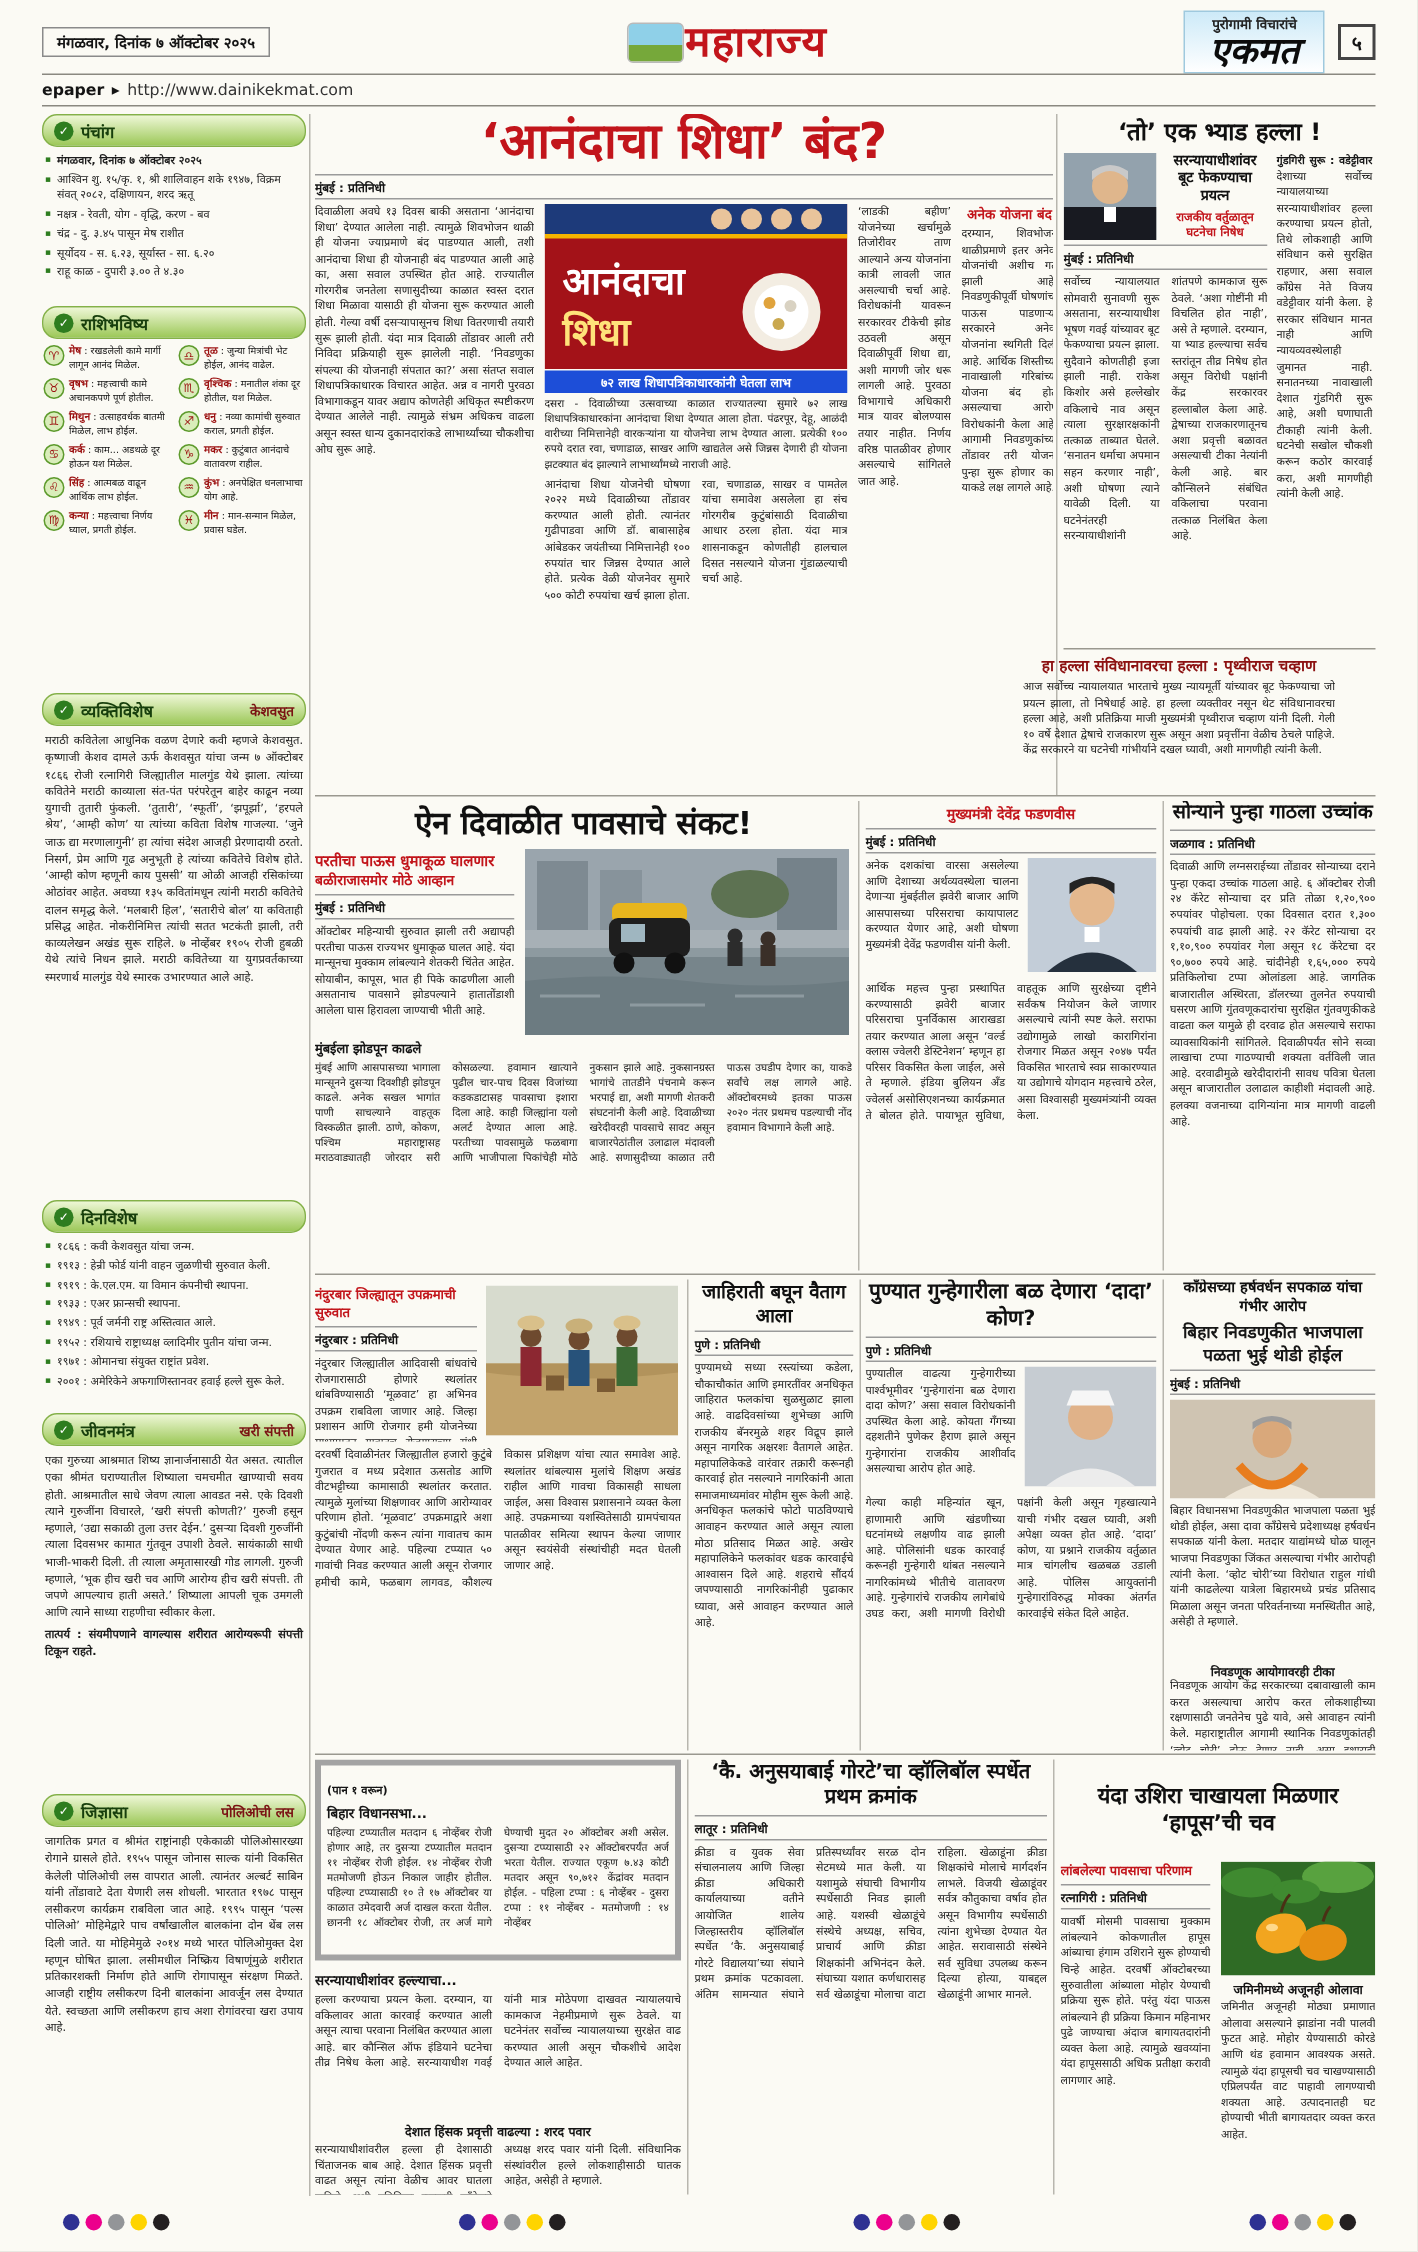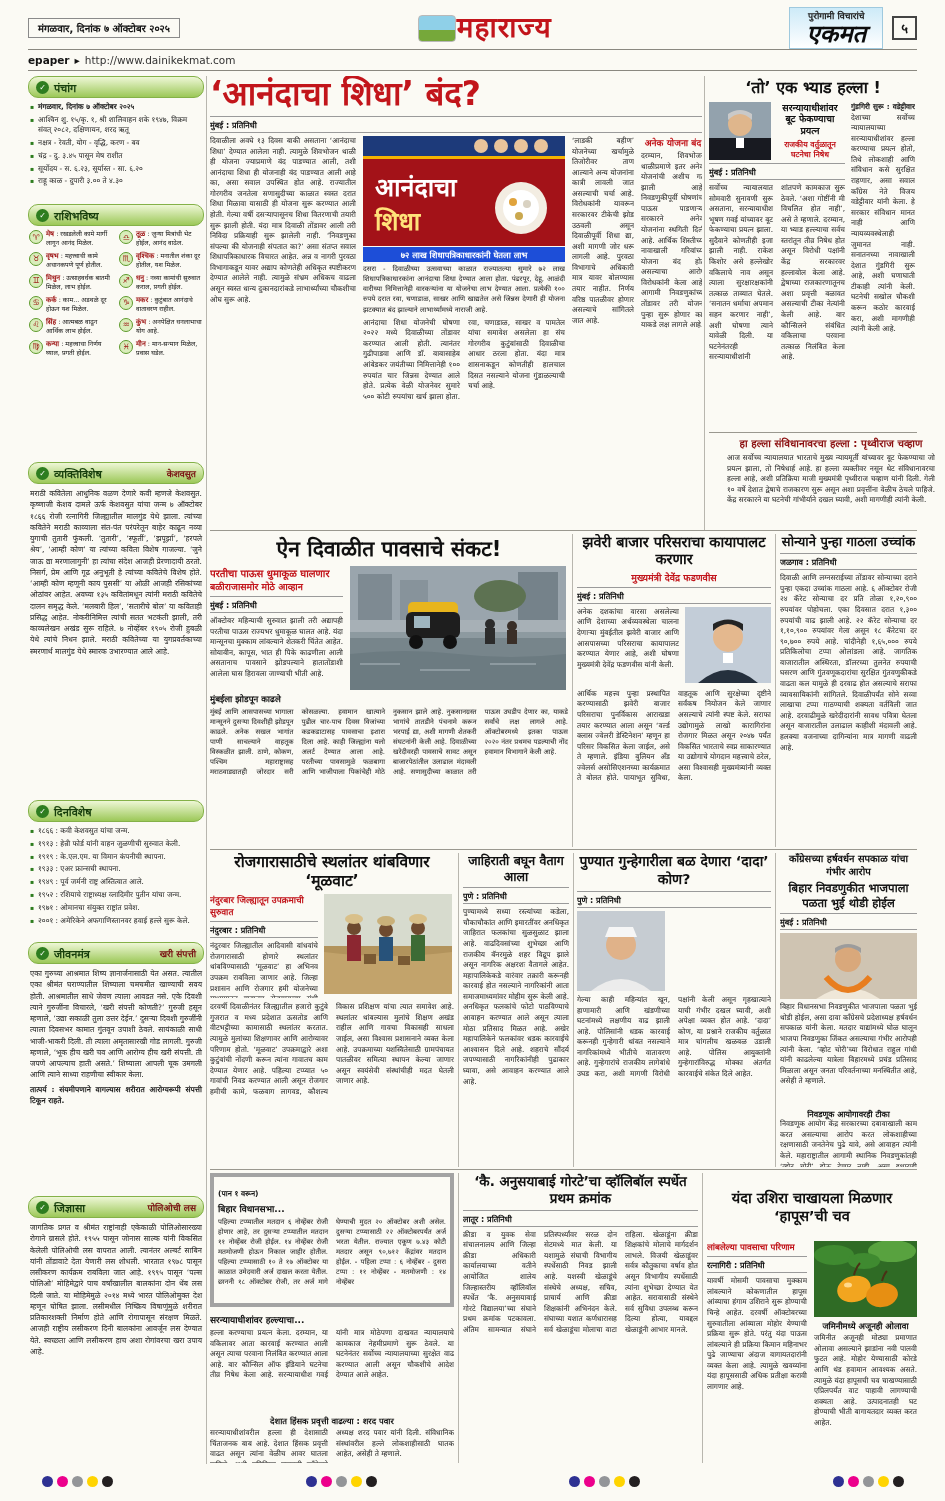--- a/index.html
+++ b/index.html
@@ -36,21 +36,21 @@
   .pn-item{display:flex;gap:4px;font-size:7.3px;line-height:1.45;margin-bottom:2px;text-align:left;}
   .pn-bullet{color:#2e7d1f;font-size:6px;line-height:1.8;}
   .rashi-grid{display:grid;grid-template-columns:1fr 1fr;gap:4px 6px;padding:4px 1px;}
   .rashi-cell{display:flex;gap:3px;align-items:flex-start;}
   .rashi-ico{flex:none;width:12px;height:12px;border-radius:50%;background:#d9edba;border:1px solid #5d9a2c;
              color:#9c1111;font-size:8px;display:flex;align-items:center;justify-content:center;}
   .rashi-text{font-size:6.4px;line-height:1.35;}
   .rashi-name{font-weight:bold;color:#9c1111;font-size:6.9px;}
   .moral{font-weight:bold;margin-top:3px;}
   
-  .h-red{color:#c2151b;font-weight:bold;}
+  .h-red{color:#c2151b;font-weight:bold;text-align:center;}
   .h-blk{color:#101010;font-weight:bold;text-align:center;}
   .sub-red{color:#c2151b;font-weight:bold;}
   .byline{font-weight:bold;font-size:8px;padding:2px 0;border-top:1px solid #9a9a9a;border-bottom:1px solid #9a9a9a;margin:3px 0;}
   .body-txt{font-size:7.3px;line-height:1.45;text-align:justify;color:#181818;overflow:hidden;}
   .cols2{column-count:2;column-gap:8px;}
   .cols3{column-count:3;column-gap:8px;}
   .cols4{column-count:4;column-gap:8px;}
   .lead-bold{font-weight:bold;}
   .cap-band{background:#1d4ed8;color:#fff;font-size:8.3px;font-weight:bold;text-align:center;padding:2px 0;margin:1px 0 2px 0;}
   .boxed{border:4px solid #a3a3a3;padding:4px;}
@@ -317,21 +317,21 @@
         </div>
         <div class="byline"><span>मुंबई : प्रतिनिधी</span></div>
         <div class="body-txt cols2" style="height:226px;">सर्वोच्च न्यायालयात सोमवारी सुनावणी सुरू असताना, सरन्यायाधीश भूषण गवई यांच्यावर बूट फेकण्याचा प्रयत्न झाला. सुदैवाने कोणतीही इजा झाली नाही. राकेश किशोर असे हल्लेखोर वकिलाचे नाव असून त्याला सुरक्षारक्षकांनी तत्काळ ताब्यात घेतले. ‘सनातन धर्माचा अपमान सहन करणार नाही’, अशी घोषणा त्याने यावेळी दिली. या घटनेनंतरही सरन्यायाधीशांनी शांतपणे कामकाज सुरू ठेवले. ‘अशा गोष्टींनी मी विचलित होत नाही’, असे ते म्हणाले. दरम्यान, या भ्याड हल्ल्याचा सर्वच स्तरांतून तीव्र निषेध होत असून विरोधी पक्षांनी केंद्र सरकारवर हल्लाबोल केला आहे. द्वेषाच्या राजकारणातूनच अशा प्रवृत्ती बळावत असल्याची टीका नेत्यांनी केली आहे. बार कौन्सिलने संबंधित वकिलाचा परवाना तत्काळ निलंबित केला आहे.</div>
       </div>
       <div style="width:64px;flex:none;overflow:hidden;">
         <div class="body-txt"><span class="lead-bold">गुंडगिरी सुरू : वडेट्टीवार</span><span> देशाच्या सर्वोच्च न्यायालयाच्या सरन्यायाधीशांवर हल्ला करण्याचा प्रयत्न होतो, तिथे लोकशाही आणि संविधान कसे सुरक्षित राहणार, असा सवाल काँग्रेस नेते विजय वडेट्टीवार यांनी केला. हे सरकार संविधान मानत नाही आणि न्यायव्यवस्थेलाही जुमानत नाही. सनातनच्या नावाखाली देशात गुंडगिरी सुरू आहे, अशी घणाघाती टीकाही त्यांनी केली. घटनेची सखोल चौकशी करून कठोर कारवाई करा, अशी मागणीही त्यांनी केली आहे.</span></div>
       </div>
     </div>
   </section>
 
-  <section class="blk" style="left:727px;top:436px;width:208px;height:92px;">
+  <section class="blk" style="left:682px;top:436px;width:208px;height:92px;">
     <div class="h-blk" style="font-size:10.3px;color:#8c1111;margin:0;">हा हल्ला संविधानावरचा हल्ला : पृथ्वीराज चव्हाण</div>
     <div class="body-txt" style="margin-top:3px;">आज सर्वोच्च न्यायालयात भारताचे मुख्य न्यायमूर्ती यांच्यावर बूट फेकण्याचा जो प्रयत्न झाला, तो निषेधार्ह आहे. हा हल्ला व्यक्तीवर नसून थेट संविधानावरचा हल्ला आहे, अशी प्रतिक्रिया माजी मुख्यमंत्री पृथ्वीराज चव्हाण यांनी दिली. गेली १० वर्षे देशात द्वेषाचे राजकारण सुरू असून अशा प्रवृत्तींना वेळीच ठेचले पाहिजे. केंद्र सरकारने या घटनेची गांभीर्याने दखल घ्यावी, अशी मागणीही त्यांनी केली.</div>
   </section>
 
   <section class="blk" style="left:210px;top:534px;width:358px;height:313px;">
     <h1 class="h-blk" style="font-size:21px;margin:0;">ऐन दिवाळीत पावसाचे संकट!</h1>
     <div style="display:flex;gap:7px;margin-top:4px;">
       <div style="width:133px;flex:none;overflow:hidden;height:124px;">
         <div class="sub-red" style="font-size:10px;">परतीचा पाऊस धुमाकूळ घालणार</div>
         <div class="sub-red" style="font-size:9.3px;">बळीराजासमोर मोठे आव्हान</div>
@@ -358,21 +358,20 @@
           <rect x="157" y="64" width="10" height="14" fill="#3a2f28"></rect>
         <path d="M0 88 q54 -6 108 0 t108 0 v36 h-216 z" fill="#6c7b81"></path>
         <path d="M10 98 h40 M70 104 h50 M140 98 h46" stroke="#8d9aa0" stroke-width="2"></path>
       </svg>
     </div>
     <div class="lead-bold" style="font-size:8.6px;margin-top:3px;">मुंबईला झोडपून काढले</div>
     <div class="body-txt cols4" style="font-size:6.9px;height:146px;margin-top:2px;">मुंबई आणि आसपासच्या भागाला मान्सूनने दुसऱ्या दिवशीही झोडपून काढले. अनेक सखल भागांत पाणी साचल्याने वाहतूक विस्कळीत झाली. ठाणे, कोकण, पश्चिम महाराष्ट्रासह मराठवाड्यातही जोरदार सरी कोसळल्या. हवामान खात्याने पुढील चार-पाच दिवस विजांच्या कडकडाटासह पावसाचा इशारा दिला आहे. काही जिल्ह्यांना यलो अलर्ट देण्यात आला आहे. परतीच्या पावसामुळे फळबागा आणि भाजीपाला पिकांचेही मोठे नुकसान झाले आहे. नुकसानग्रस्त भागांचे तातडीने पंचनामे करून भरपाई द्या, अशी मागणी शेतकरी संघटनांनी केली आहे. दिवाळीच्या खरेदीवरही पावसाचे सावट असून बाजारपेठांतील उलाढाल मंदावली आहे. सणासुदीच्या काळात तरी पाऊस उघडीप देणार का, याकडे सर्वांचे लक्ष लागले आहे. ऑक्टोबरमध्ये इतका पाऊस २०२० नंतर प्रथमच पडल्याची नोंद हवामान विभागाने केली आहे.</div>
   </section>
 
   <section class="blk" style="left:577px;top:534px;width:194px;height:313px;">
-    <h1 class="h-blk" style="font-size:14.5px;margin:0;line-height:1.2;">झवेरी बाजार परिसराचा कायापालट करणार</h1>
     <div class="sub-red" style="font-size:9.5px;text-align:center;margin-top:2px;">मुख्यमंत्री देवेंद्र फडणवीस</div>
     <div class="byline"><span>मुंबई : प्रतिनिधी</span></div>
     <div style="display:flex;gap:6px;">
       <div class="body-txt" style="flex:1;height:78px;">अनेक दशकांचा वारसा असलेल्या आणि देशाच्या अर्थव्यवस्थेला चालना देणाऱ्या मुंबईतील झवेरी बाजार आणि आसपासच्या परिसराचा कायापालट करण्यात येणार आहे, अशी घोषणा मुख्यमंत्री देवेंद्र फडणवीस यांनी केली.</div>
       <svg width="86" height="76" viewBox="0 0 86 76">
         <rect width="86" height="76" fill="#c3cdd8"></rect>
         <path d="M13 76 q30 -26 60 0 z" fill="#25303d"></path>
         <circle cx="43" cy="30" r="15" fill="#e4b88e"></circle>
         <path d="M28 24 q15 -14 30 0 l0 -7 q-15 -9 -30 0 z" fill="#242424"></path>
         <rect x="38" y="46" width="10" height="10" fill="#ffffff"></rect>
@@ -381,21 +380,20 @@
     <div class="body-txt cols2" style="margin-top:4px;height:142px;">आर्थिक महत्त्व पुन्हा प्रस्थापित करण्यासाठी झवेरी बाजार परिसराचा पुनर्विकास आराखडा तयार करण्यात आला असून ‘वर्ल्ड क्लास ज्वेलरी डेस्टिनेशन’ म्हणून हा परिसर विकसित केला जाईल, असे ते म्हणाले. इंडिया बुलियन अँड ज्वेलर्स असोसिएशनच्या कार्यक्रमात ते बोलत होते. पायाभूत सुविधा, वाहतूक आणि सुरक्षेच्या दृष्टीने सर्वंकष नियोजन केले जाणार असल्याचे त्यांनी स्पष्ट केले. सराफा उद्योगामुळे लाखो कारागिरांना रोजगार मिळत असून २०४७ पर्यंत विकसित भारताचे स्वप्न साकारण्यात या उद्योगाचे योगदान महत्त्वाचे ठरेल, असा विश्वासही मुख्यमंत्र्यांनी व्यक्त केला.</div>
   </section>
 
   <section class="blk" style="left:780px;top:534px;width:137px;height:313px;">
     <h1 class="h-blk" style="font-size:13px;margin:0;line-height:1.25;">सोन्याने पुन्हा गाठला उच्चांक</h1>
     <div class="byline"><span>जळगाव : प्रतिनिधी</span></div>
     <div class="body-txt" style="height:256px;">दिवाळी आणि लग्नसराईच्या तोंडावर सोन्याच्या दराने पुन्हा एकदा उच्चांक गाठला आहे. ६ ऑक्टोबर रोजी २४ कॅरेट सोन्याचा दर प्रति तोळा १,२०,९०० रुपयांवर पोहोचला. एका दिवसात दरात १,३०० रुपयांची वाढ झाली आहे. २२ कॅरेट सोन्याचा दर १,१०,९०० रुपयांवर गेला असून १८ कॅरेटचा दर ९०,७०० रुपये आहे. चांदीनेही १,६५,००० रुपये प्रतिकिलोचा टप्पा ओलांडला आहे. जागतिक बाजारातील अस्थिरता, डॉलरच्या तुलनेत रुपयाची घसरण आणि गुंतवणूकदारांचा सुरक्षित गुंतवणुकीकडे वाढता कल यामुळे ही दरवाढ होत असल्याचे सराफा व्यावसायिकांनी सांगितले. दिवाळीपर्यंत सोने सव्वा लाखाचा टप्पा गाठण्याची शक्यता वर्तविली जात आहे. दरवाढीमुळे खरेदीदारांनी सावध पवित्रा घेतला असून बाजारातील उलाढाल काहीशी मंदावली आहे. हलक्या वजनाच्या दागिन्यांना मात्र मागणी वाढली आहे.</div>
   </section>
 
   <section class="blk" style="left:210px;top:853px;width:244px;height:314px;">
-    <h1 class="h-blk" style="font-size:15.5px;margin:0;line-height:1.2;">रोजगारासाठीचे स्थलांतर थांबविणार ‘मूळवाट’</h1>
     <div style="display:flex;gap:6px;margin-top:4px;">
       <div style="width:108px;flex:none;overflow:hidden;height:104px;">
         <div class="sub-red" style="font-size:8.8px;">नंदुरबार जिल्ह्यातून उपक्रमाची सुरुवात</div>
         <div class="byline"><span>नंदुरबार : प्रतिनिधी</span></div>
         <div class="body-txt">नंदुरबार जिल्ह्यातील आदिवासी बांधवांचे रोजगारासाठी होणारे स्थलांतर थांबविण्यासाठी ‘मूळवाट’ हा अभिनव उपक्रम राबविला जाणार आहे. जिल्हा प्रशासन आणि रोजगार हमी योजनेच्या माध्यमातून गावातच रोजगाराच्या संधी उपलब्ध करून दिल्या जाणार आहेत.</div>
       </div>
       <svg width="128" height="100" viewBox="0 0 128 100">
         <rect width="128" height="100" fill="#d7dbce"></rect>
         <rect y="52" width="128" height="48" fill="#c2a36b"></rect>
         <path d="M0 52 h128 v6 q-64 8 -128 0 z" fill="#b2935c"></path>
@@ -418,20 +416,21 @@
   <section class="blk" style="left:463px;top:853px;width:106px;height:314px;">
     <h1 class="h-blk" style="font-size:12.5px;margin:0;line-height:1.25;">जाहिराती बघून वैताग आला</h1>
     <div class="byline"><span>पुणे : प्रतिनिधी</span></div>
     <div class="body-txt" style="height:258px;">पुण्यामध्ये सध्या रस्त्यांच्या कडेला, चौकाचौकांत आणि इमारतींवर अनधिकृत जाहिरात फलकांचा सुळसुळाट झाला आहे. वाढदिवसांच्या शुभेच्छा आणि राजकीय बॅनरमुळे शहर विद्रूप झाले असून नागरिक अक्षरशः वैतागले आहेत. महापालिकेकडे वारंवार तक्रारी करूनही कारवाई होत नसल्याने नागरिकांनी आता समाजमाध्यमांवर मोहीम सुरू केली आहे. अनधिकृत फलकांचे फोटो पाठविण्याचे आवाहन करण्यात आले असून त्याला मोठा प्रतिसाद मिळत आहे. अखेर महापालिकेने फलकांवर धडक कारवाईचे आश्वासन दिले आहे. शहराचे सौंदर्य जपण्यासाठी नागरिकांनीही पुढाकार घ्यावा, असे आवाहन करण्यात आले आहे.</div>
   </section>
 
   <section class="blk" style="left:577px;top:853px;width:194px;height:314px;">
     <h1 class="h-blk" style="font-size:14px;margin:0;line-height:1.25;">पुण्यात गुन्हेगारीला बळ देणारा ‘दादा’ कोण?</h1>
     <div class="byline"><span>पुणे : प्रतिनिधी</span></div>
     <div style="display:flex;gap:6px;">
+      <div class="body-txt" style="flex:1;height:82px;">पुण्यातील वाढत्या गुन्हेगारीच्या पार्श्वभूमीवर ‘गुन्हेगारांना बळ देणारा दादा कोण?’ असा सवाल विरोधकांनी उपस्थित केला आहे. कोयता गँगच्या दहशतीने पुणेकर हैराण झाले असून गुन्हेगारांना राजकीय आशीर्वाद असल्याचा आरोप होत आहे.</div>
       <svg width="88" height="80" viewBox="0 0 88 80">
         <rect width="88" height="80" fill="#c6ccd2"></rect>
         <path d="M14 80 q30 -24 60 0 z" fill="#ececec"></path>
         <circle cx="44" cy="34" r="15" fill="#e0b289"></circle>
         <path d="M28 26 l32 0 l-4 -10 l-24 0 z" fill="#f6f6f6"></path>
       </svg>
     </div>
     <div class="body-txt cols2" style="margin-top:4px;height:166px;">गेल्या काही महिन्यांत खून, हाणामारी आणि खंडणीच्या घटनांमध्ये लक्षणीय वाढ झाली आहे. पोलिसांनी धडक कारवाई करूनही गुन्हेगारी थांबत नसल्याने नागरिकांमध्ये भीतीचे वातावरण आहे. गुन्हेगारांचे राजकीय लागेबांधे उघड करा, अशी मागणी विरोधी पक्षांनी केली असून गृहखात्याने याची गंभीर दखल घ्यावी, अशी अपेक्षा व्यक्त होत आहे. ‘दादा’ कोण, या प्रश्नाने राजकीय वर्तुळात मात्र चांगलीच खळबळ उडाली आहे. पोलिस आयुक्तांनी गुन्हेगारांविरुद्ध मोक्का अंतर्गत कारवाईचे संकेत दिले आहेत.</div>
   </section>
 

